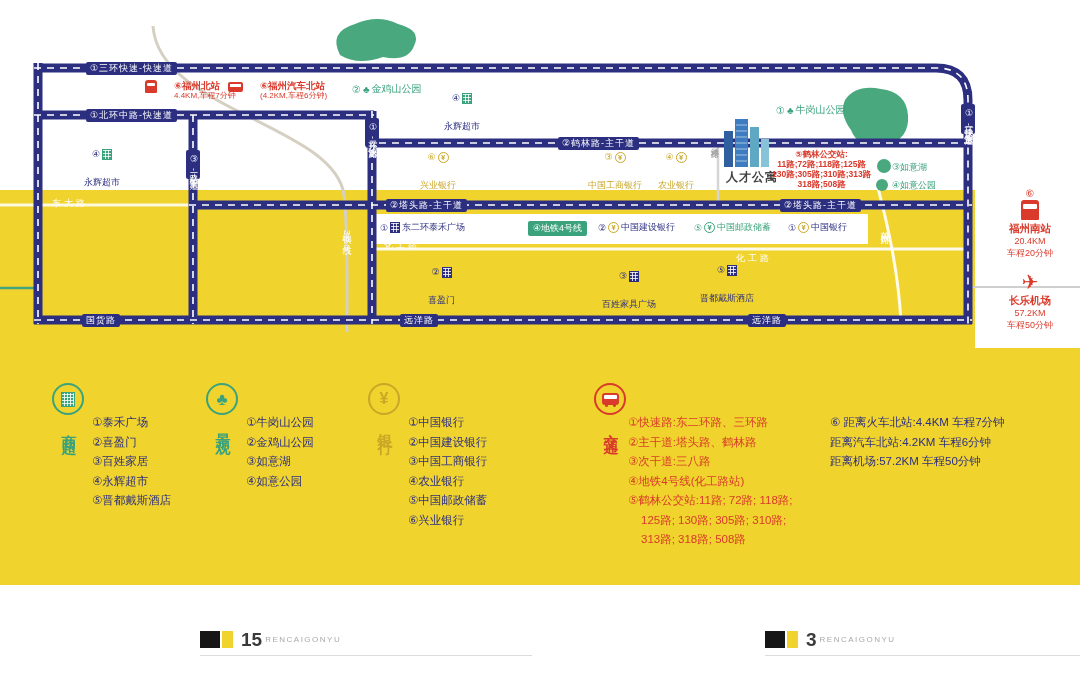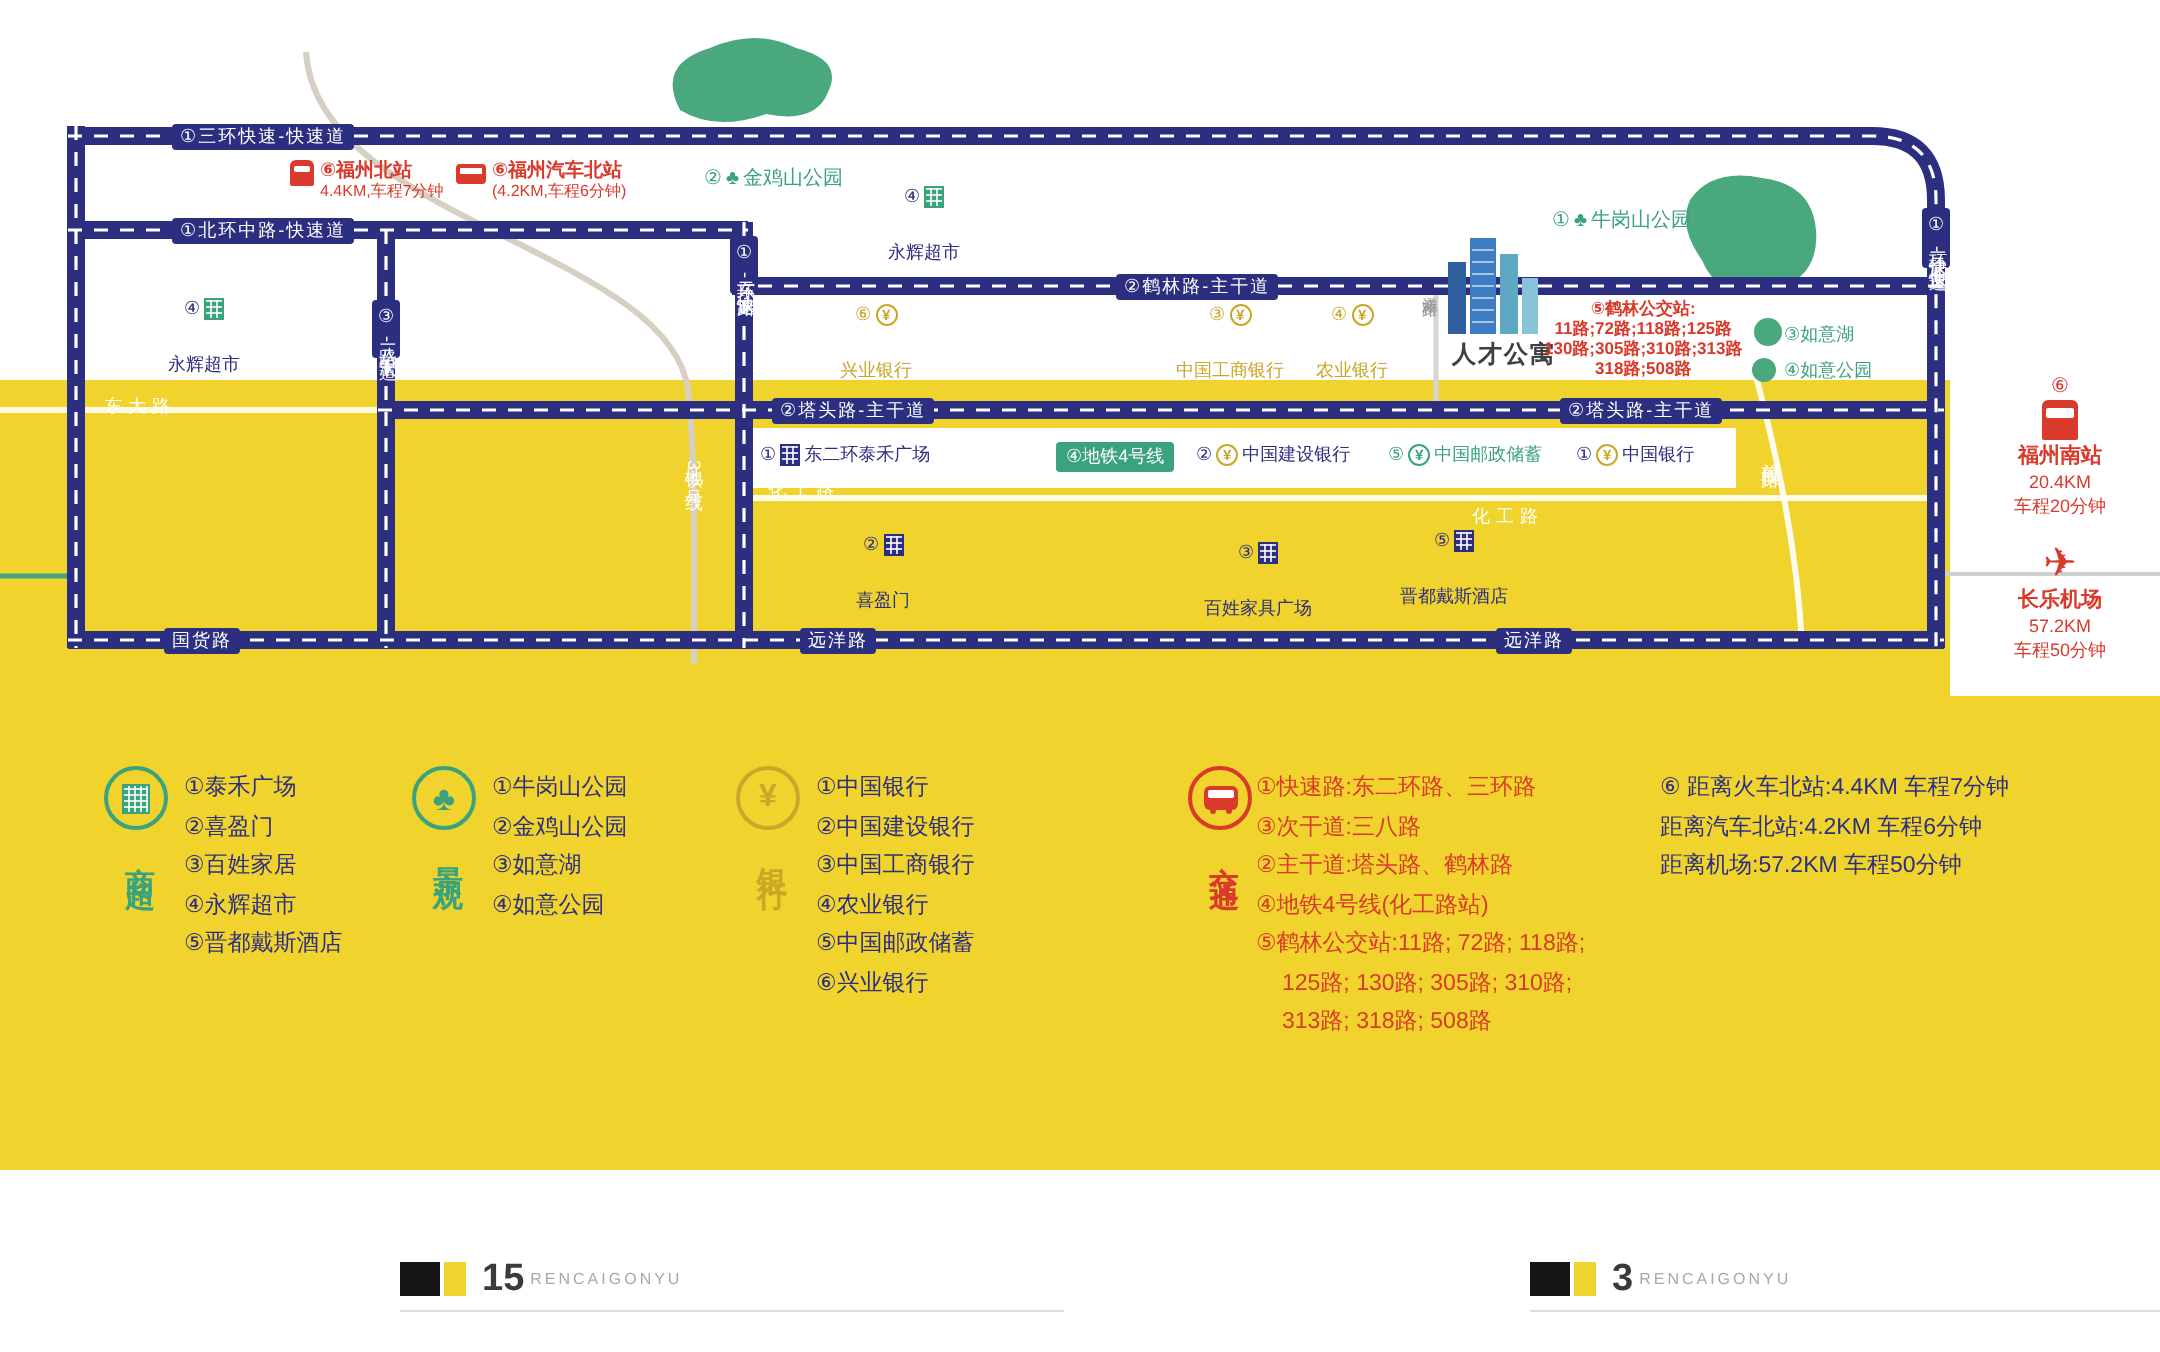--- a/index.html
+++ b/index.html
@@ -29,21 +29,21 @@
                       repeating-linear-gradient(90deg,transparent 0 2px,rgba(255,255,255,.8) 2px 3px); }
   .ic-b.g { color:#3aa27c; }
   .ic-train { display:inline-block; width:12px; height:13px; background:#d93a2b; border-radius:3px 3px 1px 1px; position:relative; flex:0 0 auto; }
   .ic-train::after { content:""; position:absolute; left:2px; top:3px; right:2px; height:3px; background:#fff; border-radius:1px; }
   .ic-train.lg { width:18px; height:20px; margin:0 auto; display:block; }
   .ic-train.lg::after { top:4px; height:5px; }
   .ic-bus { display:inline-block; width:15px; height:10px; background:#d93a2b; border-radius:2px; position:relative; flex:0 0 auto; margin-top:2px; }
   .ic-bus::after { content:""; position:absolute; left:2px; top:2px; right:2px; height:3px; background:#fff; }
 
   
-  .sta { display:flex; gap:3px; align-items:flex-start; color:#d93a2b; }
+  .sta { display:flex; gap:17px; align-items:flex-start; color:#d93a2b; }
   .sta .t { font-size:9.5px; font-weight:bold; line-height:11px; }
   .sta .s { font-size:8px; line-height:10px; }
   .poi-inline { font-size:10px; display:inline-flex; align-items:center; gap:2px; }
   .poi-st { text-align:center; font-size:9px; }
   .poi-st .ic-row { display:flex; align-items:center; justify-content:center; gap:2px; line-height:12px; }
   .poi-st .nm { margin-top:16px; }
   .bp { display:inline-flex; align-items:center; gap:2px; font-size:9px; }
   .bus-stop { color:#d93a2b; font-size:8.5px; line-height:10px; font-weight:bold;text-align:center; }
   .prop { font-size:12px; font-weight:bold; color:#404040; letter-spacing:1px; }
   .scol { width:90px; text-align:center; color:#d93a2b; }
@@ -56,21 +56,21 @@
   .lg-ic { width:32px; height:32px; border-radius:50%; display:flex; align-items:center; justify-content:center; }
   .lg-ic.mall { border:2px solid #3aa27c; color:#3aa27c; }
   .lg-ic.mall .ic-b { width:14px; height:15px; }
   .lg-ic.park { border:2px solid #3aa27c; color:#3aa27c; font-size:17px; line-height:17px; }
   .lg-ic.bank { border:2px solid #c9a727; color:#c9a727; font-weight:bold; font-size:16px; }
   .lg-ic.traffic { border:2px solid #d93a2b; }
   .lg-bus { width:17px; height:12px; background:#d93a2b; border-radius:3px; position:relative; }
   .lg-bus::before { content:""; position:absolute; left:2px; right:2px; top:2px; height:4px; background:#fff; border-radius:1px; }
   .lg-bus::after { content:""; position:absolute; bottom:-2px; left:3px; width:3px; height:3px; background:#d93a2b; border-radius:50%; box-shadow:8px 0 0 #d93a2b; }
   .lg-title { writing-mode:vertical-rl; font-size:15px; font-weight:bold; letter-spacing:7px; }
-  .lg-list { font-size:11.5px; line-height:19.5px; }
+  .lg-list { font-size:11.5px; line-height:19.5px;margin-top:28px; }
   .lg-list .ind { padding-left:13px; }
 
   
   .pg { position:absolute; top:631px; display:flex; align-items:center; z-index:2; }
   .pg .b1 { width:20px; height:17px; background:#161616; }
   .pg .b2 { width:11px; height:17px; background:#f0d32c; margin-left:2px; }
   .pg .num { font-size:19px; font-weight:bold; color:#3a3a3a; margin-left:8px; line-height:17px; }
   .pg .brand { font-size:8px; color:#a9a9a9; letter-spacing:1.5px; margin-left:3px; line-height:11px; }
   .pg-line { position:absolute; height:1px; background:#dcdcdc; top:655px; z-index:2; }
 </style>
@@ -314,22 +314,22 @@
     <div>⑤中国邮政储蓄</div>
     <div>⑥兴业银行</div>
   </div>
 
   <div class="lbl lg-ic traffic" style="left:594px;top:383px">
       <span class="lg-bus"></span>
     </div>
   <div class="lbl lg-title red" style="left:601px;top:421px">交通</div>
   <div class="lbl lg-list red" style="left:628px;top:385px">
     <div>①快速路:东二环路、三环路</div>
+    <div>②主干道:塔头路、鹤林路</div>
     <div>③次干道:三八路</div>
-    <div>②主干道:塔头路、鹤林路</div>
     <div>④地铁4号线(化工路站)</div>
     <div>⑤鹤林公交站:11路; 72路; 118路;</div>
     <div class="ind">125路; 130路; 305路; 310路;</div>
     <div class="ind">313路; 318路; 508路</div>
   </div>
 
   <div class="lbl lg-list navy" style="left:830px;top:385px">
     <div>⑥ 距离火车北站:4.4KM  车程7分钟</div>
     <div>距离汽车北站:4.2KM  车程6分钟</div>
     <div>距离机场:57.2KM  车程50分钟</div>

